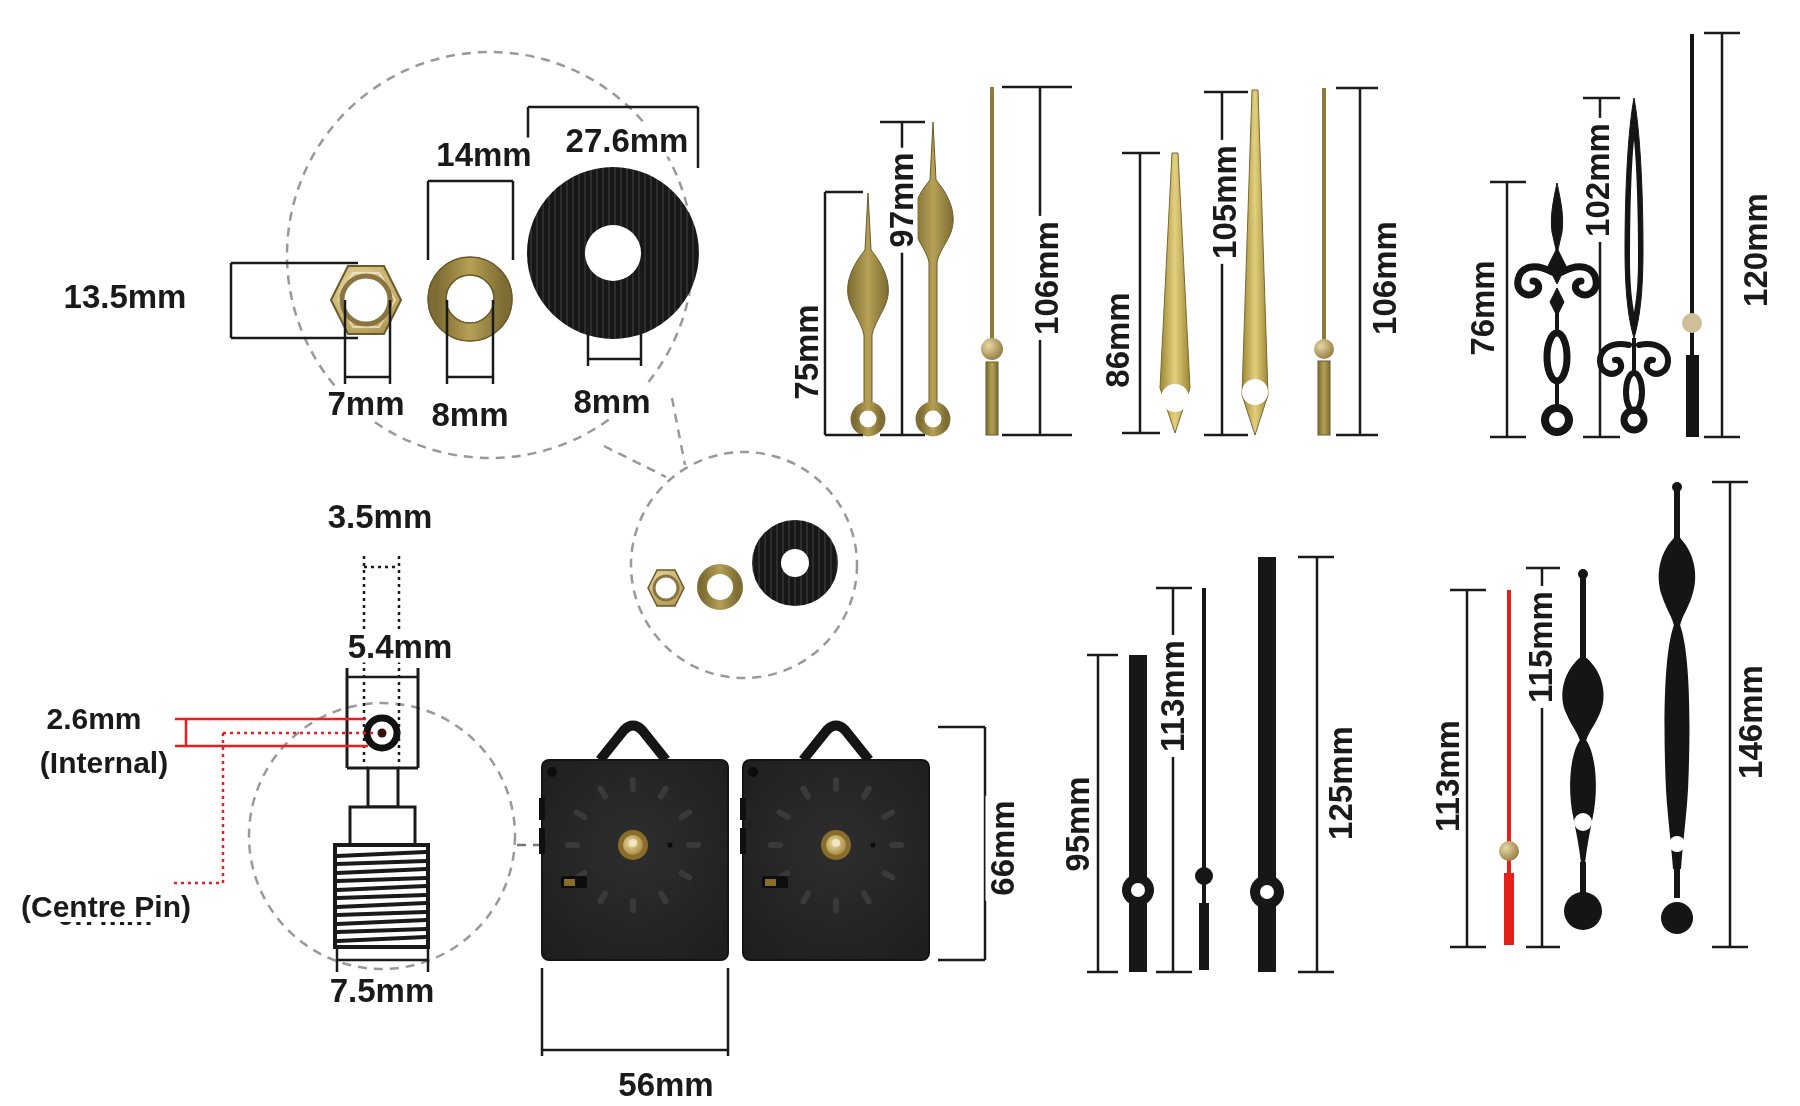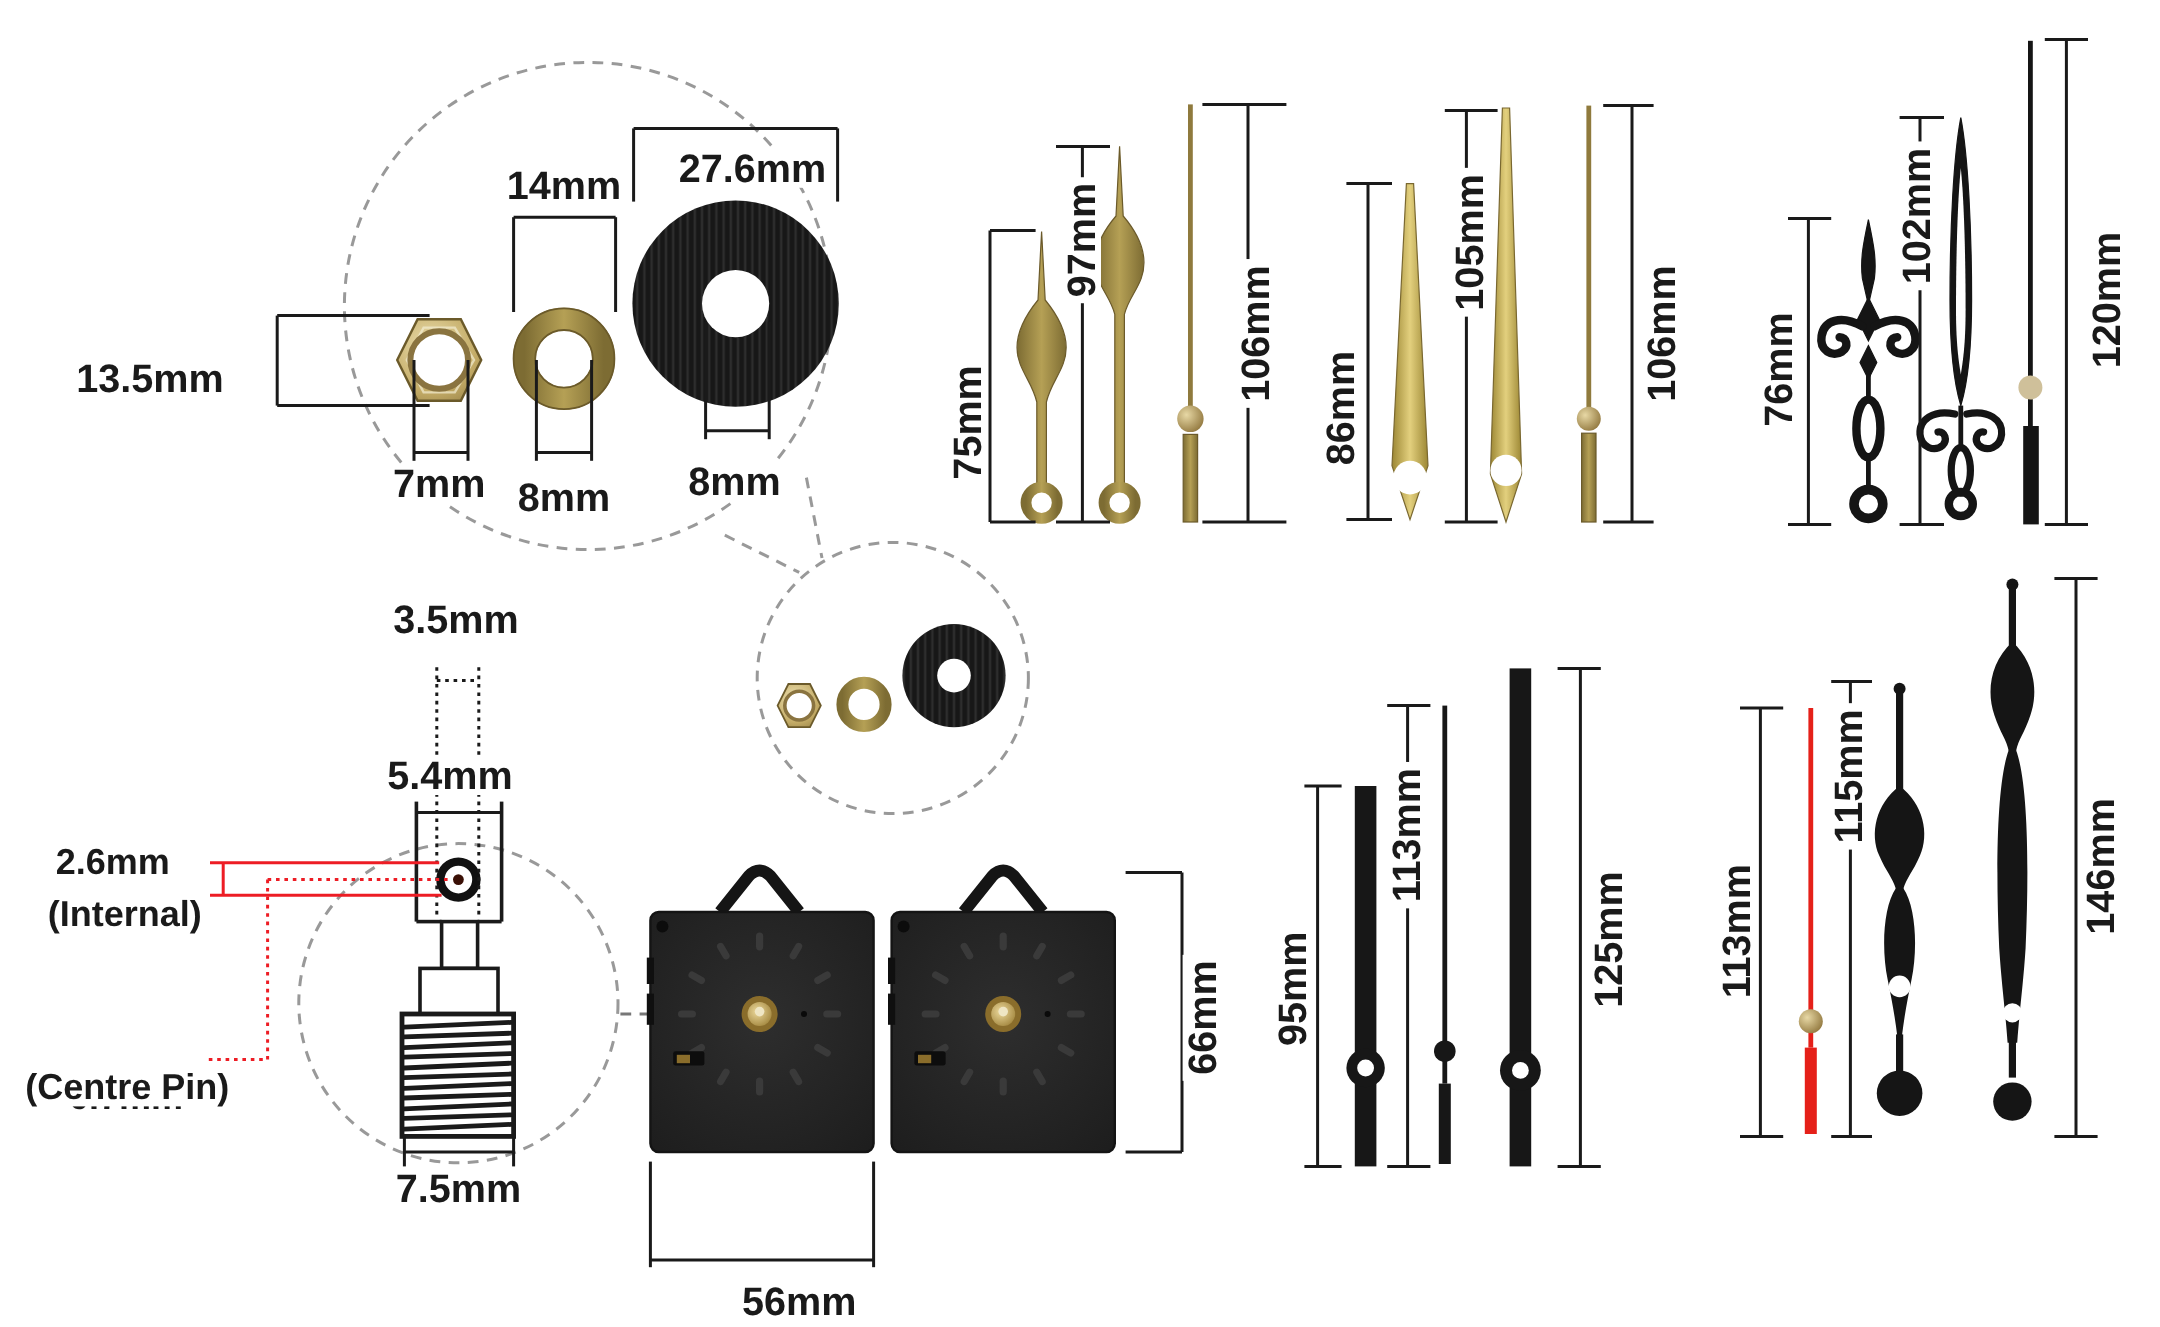--- a/index.html
+++ b/index.html
@@ -360,29 +360,29 @@
         <line x1="1450" y1="947" x2="1486" y2="947"></line>
     <line x1="1542" y1="568" x2="1542" y2="947"></line>
         <line x1="1526" y1="568" x2="1560" y2="568"></line>
         <line x1="1526" y1="947" x2="1560" y2="947"></line>
     <line x1="1730" y1="482" x2="1730" y2="947"></line>
         <line x1="1712" y1="482" x2="1748" y2="482"></line>
         <line x1="1712" y1="947" x2="1748" y2="947"></line>
   </g>
 </svg>
 
-<div class="lbl" style="left:125px;top:315px">13.5mm</div>
-<div class="lbl" style="left:470px;top:154px">14mm</div>
+<div class="lbl" style="left:125px;top:296px">13.5mm</div>
+<div class="lbl" style="left:484px;top:154px">14mm</div>
 <div class="lbl" style="left:627px;top:140px">27.6mm</div>
 <div class="lbl" style="left:366px;top:403px">7mm</div>
 <div class="lbl" style="left:470px;top:414px">8mm</div>
 <div class="lbl" style="left:612px;top:401px">8mm</div>
 
 <div class="lbl" style="left:380px;top:516px">3.5mm</div>
-<div class="lbl" style="left:375px;top:646px">5.4mm</div>
+<div class="lbl" style="left:400px;top:646px">5.4mm</div>
 <div class="lbl sm" style="left:94px;top:719px">2.6mm</div>
 <div class="lbl sm" style="left:104px;top:763px">(Internal)</div>
 <div class="lbl sm" style="left:105px;top:915px">0.7mm</div>
 <div class="lbl sm" style="left:106px;top:907px">(Centre Pin)</div>
 <div class="lbl" style="left:382px;top:990px">7.5mm</div>
 
 <div class="lbl" style="left:666px;top:1084px">56mm</div>
 <div class="lbl v" style="left:1002px;top:848px">66mm</div>
 
 <div class="lbl v" style="left:806px;top:352px">75mm</div>

